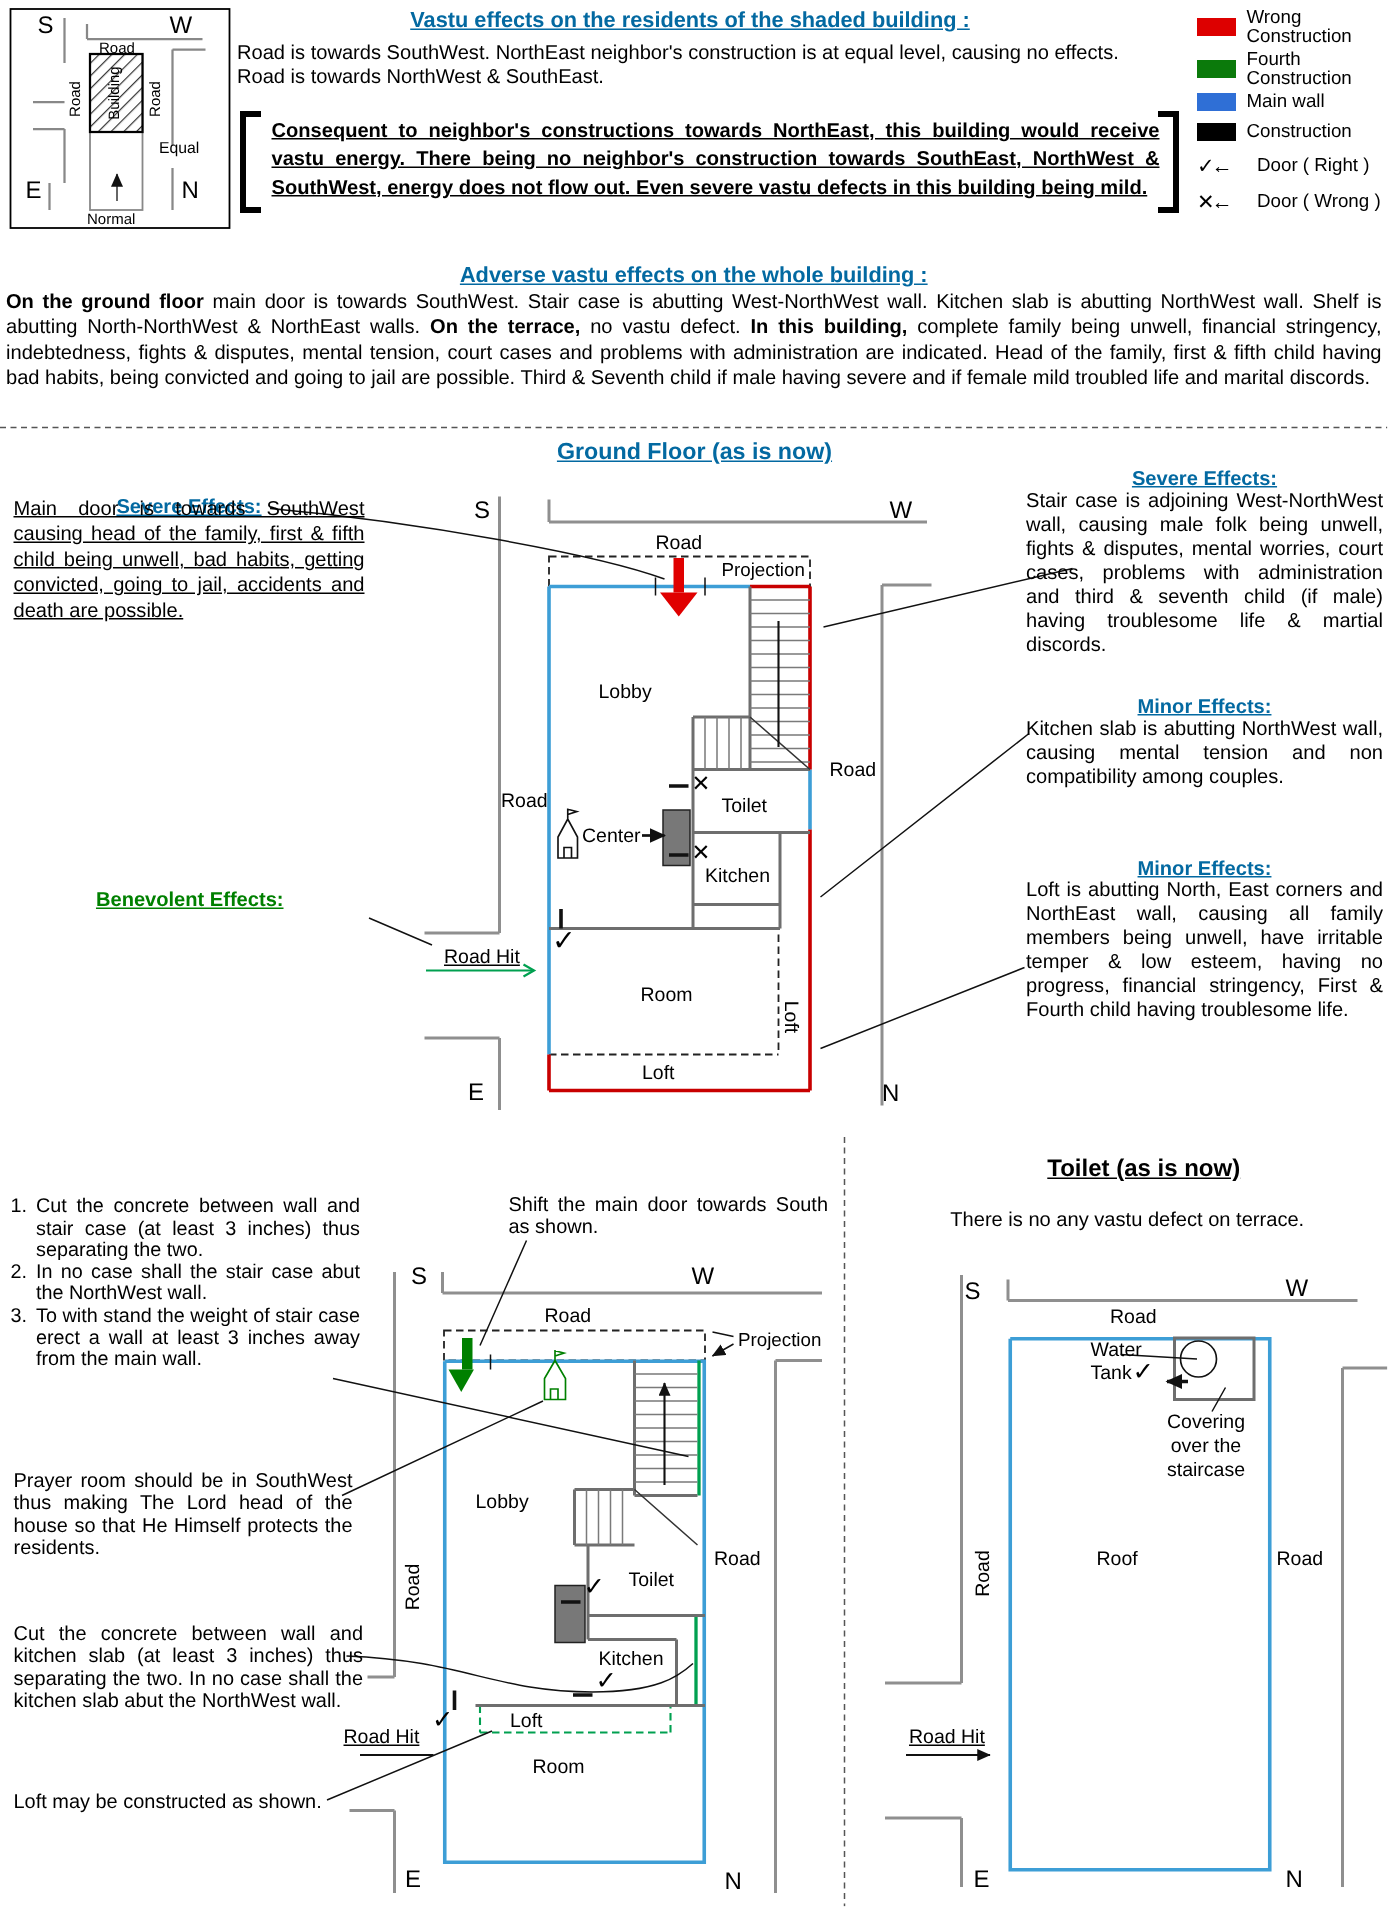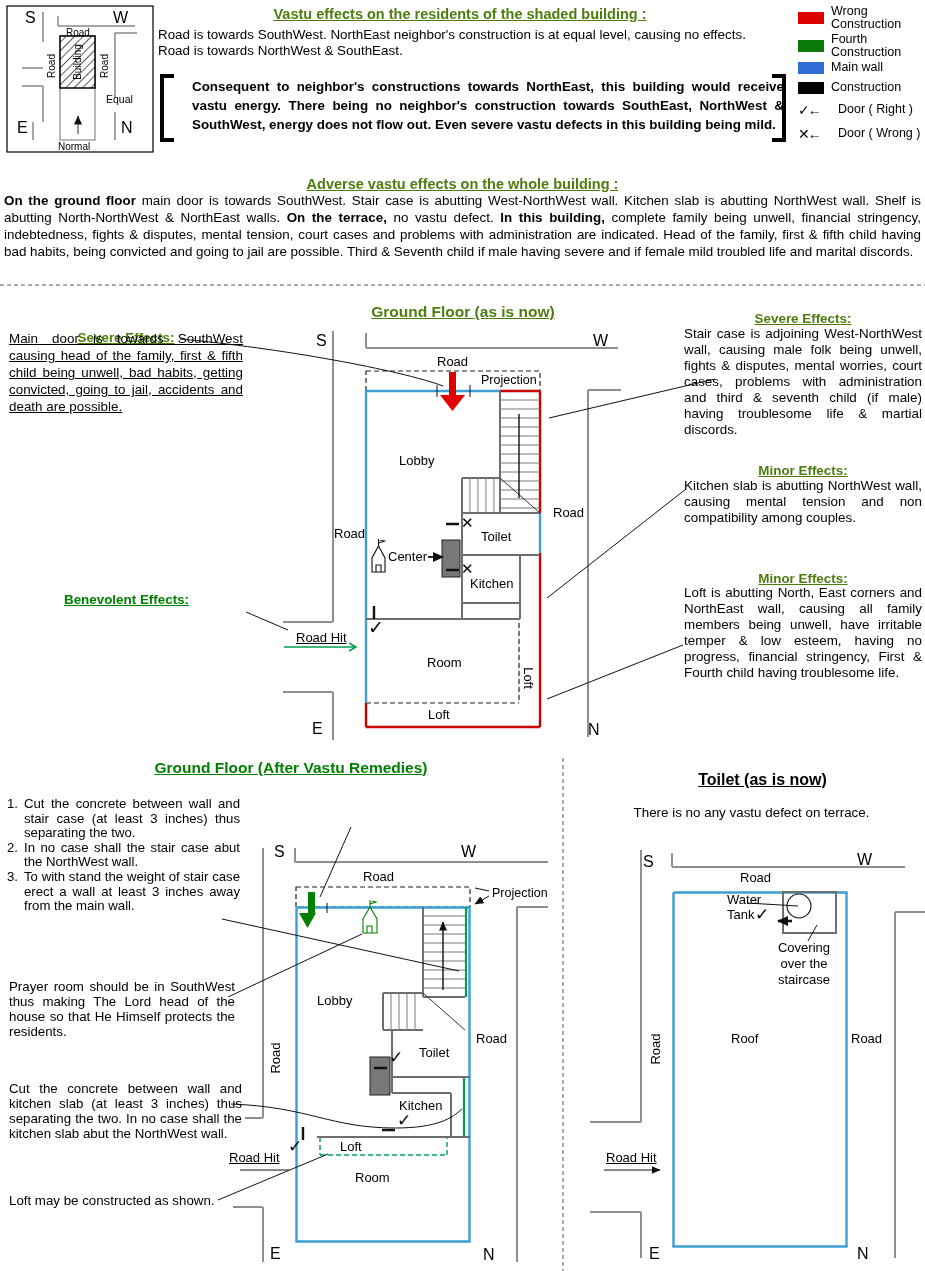--- a/index.html
+++ b/index.html
@@ -5,21 +5,21 @@
   html,body{margin:0;padding:0;background:#fff;}
   .page{position:relative;width:925px;height:1271px;background:#fff;overflow:hidden;
         font-family:"Liberation Sans","DejaVu Sans",sans-serif;color:#000;}
   svg.lines{position:absolute;left:0;top:0;z-index:1;}
   .t{position:absolute;z-index:2;font-size:13px;line-height:1.2;white-space:nowrap;}
   .blk{position:absolute;z-index:2;font-size:13.4px;white-space:normal;}
   .c{text-align:center;}
   .j{text-align:justify;}
   .bold{font-weight:bold;}
   .u{text-decoration:underline;}
-  .red{color:#4d7c0f;text-decoration:underline;}
+  .red{color:#0369a1;text-decoration:underline;}
   .green{color:#008000;}
   .f16{font-size:16px;}
   .f155{font-size:15.5px;}
   .f145{font-size:14.5px;}
   .f125{font-size:12.5px;}
   .f10{font-size:10px;}
   .rot{position:absolute;z-index:2;transform:translate(-50%,-50%) rotate(-90deg);white-space:nowrap;font-size:13px;}
   .rot90{position:absolute;z-index:2;transform:translate(-50%,-50%) rotate(90deg);white-space:nowrap;font-size:13px;}
   .rot.f10,.rot90.f10{font-size:10px;}
   .bracket{position:absolute;z-index:2;width:10px;height:60px;}
@@ -135,21 +135,21 @@
 <div class="rot f10" style="left:51px;top:66px;">Road</div>
 <div class="rot f10" style="left:104px;top:66px;">Road</div>
 <div class="t" style="left:62px;top:93px;font-size:10.5px;padding-left:44px;">Equal</div>
 <div class="t" style="left:58px;top:141px;font-size:10px;">Normal</div>
 
 <div class="blk c red bold u f145" style="left:170px;top:6px;width:580px;">Vastu effects on the residents of the shaded building :</div>
 <div class="t" style="left:158px;top:27px;font-size:13.4px;">Road is towards SouthWest. NorthEast neighbor's construction is at equal level, causing no effects.</div>
 <div class="t" style="left:158px;top:43px;font-size:13.4px;">Road is towards NorthWest &amp; SouthEast.</div>
 <div class="bracket l" style="left:160px;top:74px;"></div>
 <div class="bracket r" style="left:772px;top:74px;"></div>
-<div class="blk bold j" style="left:192px;top:77px;width:592px;line-height:19px;">Consequent to neighbor's constructions towards NorthEast, this building would receive vastu energy. There being no neighbor's construction towards SouthEast, NorthWest &amp; SouthWest, energy does not flow out. Even severe vastu defects in this building being mild.</div>
+<div class="blk bold j" style="left:181px;top:77px;width:592px;line-height:19px;text-decoration:underline;">Consequent to neighbor's constructions towards NorthEast, this building would receive vastu energy. There being no neighbor's construction towards SouthEast, NorthWest &amp; SouthWest, energy does not flow out. Even severe vastu defects in this building being mild.</div>
 
 <div class="legend-row" style="top:5px;">
   <span class="swatch sw-red"></span>
   <span class="legend-label">Wrong Construction</span>
 </div>
 <div class="legend-row" style="top:33px;">
   <span class="swatch sw-green"></span>
   <span class="legend-label">Fourth Construction</span>
 </div>
 <div class="legend-row" style="top:61px;">
@@ -167,21 +167,21 @@
 <div class="legend-row" style="top:126px;">
   <span class="legend-sym"><span>✕</span><span>←</span></span>
   <span class="legend-label" style="width:100px;">Door ( Wrong )</span>
 </div>
 
 <div class="blk c red bold f145" style="left:0;top:176px;width:925px;">Adverse vastu effects on the whole building :</div>
 <div class="blk j" style="left:4px;top:192px;width:917px;line-height:17px;">
   <span class="bold">On the ground floor</span><span> main door is towards SouthWest. Stair case is abutting West-NorthWest wall. Kitchen slab is abutting NorthWest wall. Shelf is abutting North-NorthWest &amp; NorthEast walls. </span><span class="bold">On the terrace,</span><span> no vastu defect. </span><span class="bold">In this building,</span><span> complete family being unwell, financial stringency, indebtedness, fights &amp; disputes, mental tension, court cases and problems with administration are indicated. Head of the family, first &amp; fifth child having bad habits, being convicted and going to jail are possible. Third &amp; Seventh child if male having severe and if female mild troubled life and marital discords.</span>
 </div>
 
-<div class="blk c red bold u f155" style="left:280px;top:303px;width:366px;">Ground Floor (as is now)</div>
+<div class="blk c red bold u f155" style="left:280px;top:293px;width:366px;">Ground Floor (as is now)</div>
 
 <div class="blk c red bold u" style="left:9px;top:330px;width:234px;">Severe Effects:</div>
 <div class="blk j" style="left:9px;top:330px;width:234px;line-height:17px;text-decoration:underline;">Main door is towards SouthWest causing head of the family, first &amp; fifth child being unwell, bad habits, getting convicted, going to jail, accidents and death are possible.</div>
 
 <div class="blk c red bold u" style="left:684px;top:311px;width:238px;">Severe Effects:</div>
 <div class="blk j" style="left:684px;top:326px;width:238px;line-height:16px;">Stair case is adjoining West-NorthWest wall, causing male folk being unwell, fights &amp; disputes, mental worries, court cases, problems with administration and third &amp; seventh child (if male) having troublesome life &amp; martial discords.</div>
 
 <div class="blk c red bold u" style="left:684px;top:463px;width:238px;">Minor Effects:</div>
 <div class="blk j" style="left:684px;top:478px;width:238px;line-height:16px;">Kitchen slab is abutting NorthWest wall, causing mental tension and non compatibility among couples.</div>
 
@@ -203,37 +203,37 @@
 <div class="t" style="left:481px;top:529px;">Toilet</div>
 <div class="t" style="left:470px;top:576px;">Kitchen</div>
 <div class="t" style="left:427px;top:655px;">Room</div>
 <div class="rot90" style="left:528px;top:678px;">Loft</div>
 <div class="t" style="left:428px;top:707px;">Loft</div>
 <div class="t u" style="left:296px;top:630px;">Road Hit</div>
 <div class="mark" style="left:461px;top:515px;font-size:15px;">✕</div>
 <div class="mark" style="left:461px;top:561px;font-size:15px;">✕</div>
 <div class="mark" style="left:368px;top:618px;font-size:19px;">✓</div>
 
-<div class="blk c green bold u f155" style="left:60px;top:759px;width:462px;">Ground Floor (After Vastu Remedies)</div>
 
 <div class="blk items" style="left:7px;top:797px;width:233px;">
   <div class="li">
     <span class="num">1.</span>
     <span class="it">Cut the concrete between wall and stair case (at least 3 inches) thus separating the two.</span>
   </div>
   <div class="li">
     <span class="num">2.</span>
     <span class="it">In no case shall the stair case abut the NorthWest wall.</span>
   </div>
   <div class="li">
     <span class="num">3.</span>
     <span class="it">To with stand the weight of stair case erect a wall at least 3 inches away from the main wall.</span>
   </div>
 </div>
 
+<div class="blk j" style="left:339px;top:796px;width:213px;font-size:13.3px;line-height:14.5px;">Shift the main door towards South as shown.</div>
 <div class="blk j" style="left:9px;top:979px;width:226px;font-size:13.3px;line-height:15px;">Prayer room should be in SouthWest thus making The Lord head of the house so that He Himself protects the residents.</div>
 <div class="blk j" style="left:9px;top:1081px;width:233px;font-size:13.3px;line-height:15px;">Cut the concrete between wall and kitchen slab (at least 3 inches) thus separating the two. In no case shall the kitchen slab abut the NorthWest wall.</div>
 <div class="blk j" style="left:9px;top:1193px;width:226px;font-size:13.3px;line-height:15px;">Loft may be constructed as shown.</div>
 
 <div class="t f16" style="left:274px;top:842px;">S</div>
 <div class="t f16" style="left:461px;top:842px;">W</div>
 <div class="t f16" style="left:270px;top:1244px;">E</div>
 <div class="t f16" style="left:483px;top:1245px;">N</div>
 <div class="t" style="left:363px;top:869px;">Road</div>
 <div class="t f125" style="left:492px;top:886px;">Projection</div>

